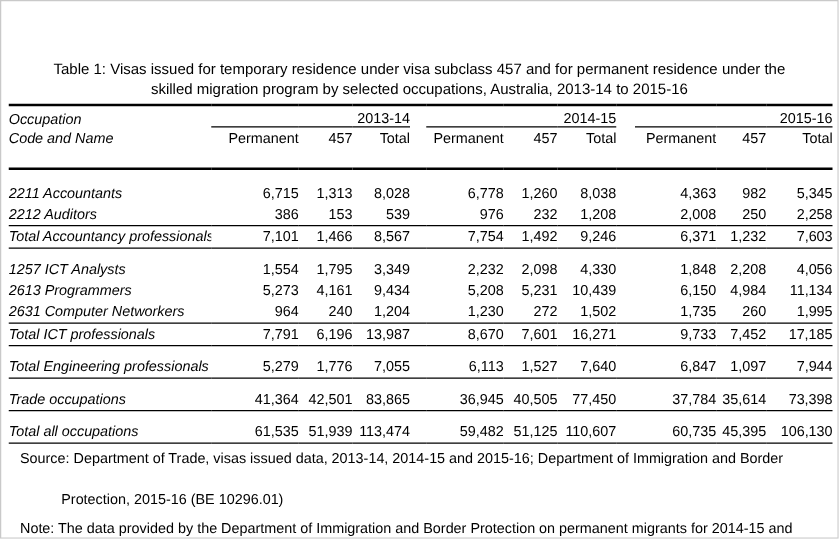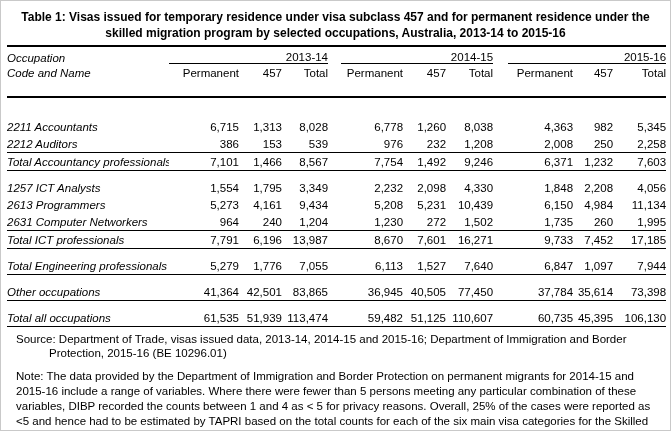--- a/index.html
+++ b/index.html
@@ -3,44 +3,44 @@
 <meta charset="utf-8">
 <style>
   html,body { margin:0; padding:0; background:#fff; }
   .page {
     width:671px; height:431px; box-sizing:border-box;
     background:#ffffff; border:1px solid #c9c9c9;
     font-family:"Liberation Sans", sans-serif; color:#000;
     overflow:hidden;
   }
   .title {
-    text-align:center; font-weight:bold;
-    font-size:12px; line-height:15.5px; padding-top:9px;
+    text-align:center; font-weight:normal;
+    font-size:12px; line-height:15.5px; padding-top:9px;margin-top:38px;
   }
   table.tbl {
     border-collapse:collapse; table-layout:fixed;
     width:659px; margin:4px 6px 0 6px;
     border-top:2px solid #000;
     font-size:11.5px;
   }
   table.tbl td { padding:0; vertical-align:bottom; overflow:hidden; white-space:nowrap; }
   thead td { height:16px; }
   td.name  { text-align:left; padding-left:7px;font-style:italic; }
   td.num   { text-align:right; }
   td.year  { text-align:right; border-bottom:1.5px solid #000; }
   tr.subhead td { border-bottom:2px solid #000; height:15px; padding-bottom:17px; }
   tbody td { height:17px; line-height:16px; }
-  tr.first td { padding-top:20px; }
+  tr.first td { padding-top:10px; }
   tr.ruled td { border-bottom:1.5px solid #000; }
   tr.spacer td { height:8px; line-height:8px; border:none; }
   .source {
     font-size:11.5px; line-height:14px;
     margin:5px 6px 0 15px;
   }
-  .source .l2 { padding-left:33px; }
+  .source .l2 { padding-left:33px;margin-top:19px; }
   .note {
     font-size:11.5px; line-height:15px;
     width:650px; margin:9px 6px 0 15px;
   }
 </style>
 </head>
 <body>
 
 <div class="page">
 
@@ -204,21 +204,21 @@
           <td class="num">7,640</td>
           <td></td>
           <td class="num">6,847</td>
           <td class="num">1,097</td>
           <td class="num">7,944</td>
         </tr>
         <tr class="spacer">
           <td colspan="12"></td>
         </tr>
         <tr class="ruled">
-          <td class="name">Other occupations</td>
+          <td class="name">Trade occupations</td>
           <td class="num">41,364</td>
           <td class="num">42,501</td>
           <td class="num">83,865</td>
           <td></td>
           <td class="num">36,945</td>
           <td class="num">40,505</td>
           <td class="num">77,450</td>
           <td></td>
           <td class="num">37,784</td>
           <td class="num">35,614</td>

